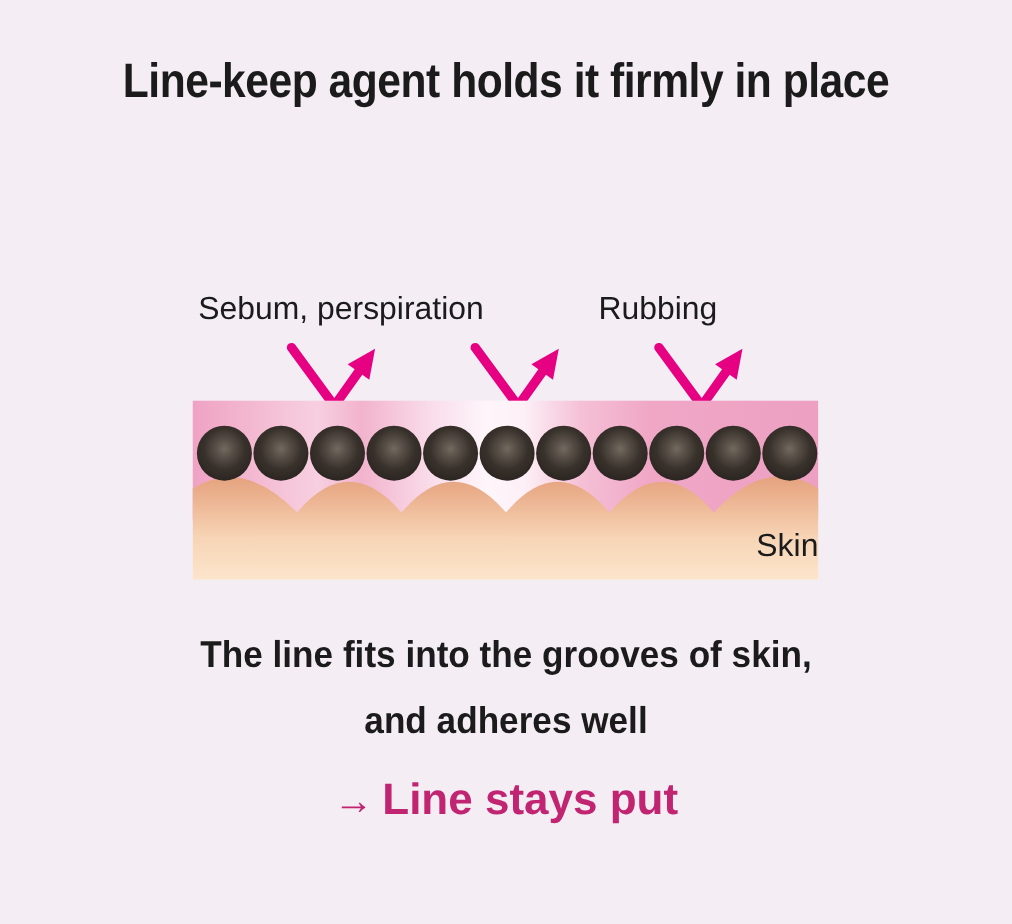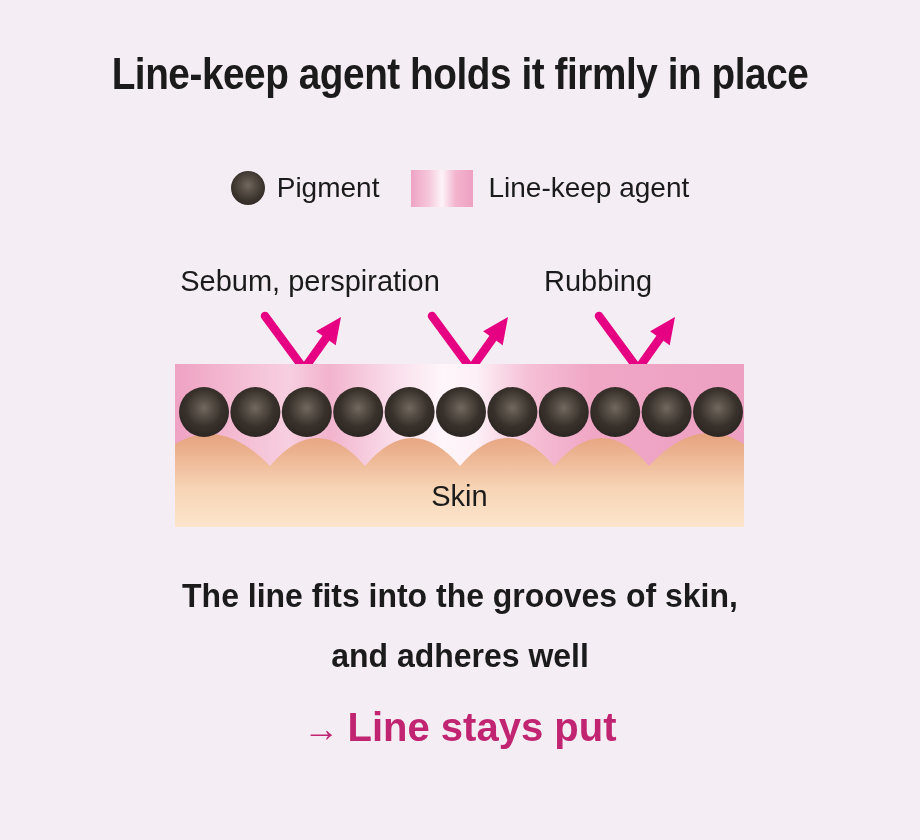--- a/index.html
+++ b/index.html
@@ -59,21 +59,21 @@
     stroke: var(--arrow-pink, #e60082);
     stroke-width: 8.5;
     stroke-linecap: round;
     stroke-linejoin: round;
   }
   .bounce-head { fill: var(--arrow-pink, #e60082); }
   .diagram-svg { position: absolute; left: 175px; top: 364px; }
   .skin-label {
     position: absolute;
     left: 175px; top: 478px; width: 569px;
-    text-align: center;
+    text-align: right;
     font-size: 29px;
     line-height: 36px;
   }
   .caption-line {
     position: absolute;
     left: 0; right: 0;
     text-align: center;
     font-size: 34px;
     font-weight: bold;
     white-space: nowrap;
@@ -92,26 +92,20 @@
   }
   .conclusion .arrow-glyph { font-weight: normal; font-size: 36px; margin-right: 8px; }
 </style>
 </head>
 <body>
 
 <div class="canvas">
 
   <div class="title">Line-keep agent holds it firmly in place</div>
 
-  <div class="legend">
-    <span class="legend-dot"></span>
-    <span class="legend-label">Pigment</span>
-    <span class="legend-swatch"></span>
-    <span class="legend-label">Line-keep agent</span>
-  </div>
 
   <div class="impact-label rubbing">Rubbing</div>
   <div class="impact-label sebum">Sebum, perspiration</div>
 
   <svg class="arrows-svg" width="450" height="84">
     <g>
       <polyline class="bounce-line" points="15,20 54,73 75.9,42.2"></polyline>
       <polygon class="bounce-head" points="91,21 85.7,49.2 66.1,35.2"></polygon>
     </g>
     <g>

